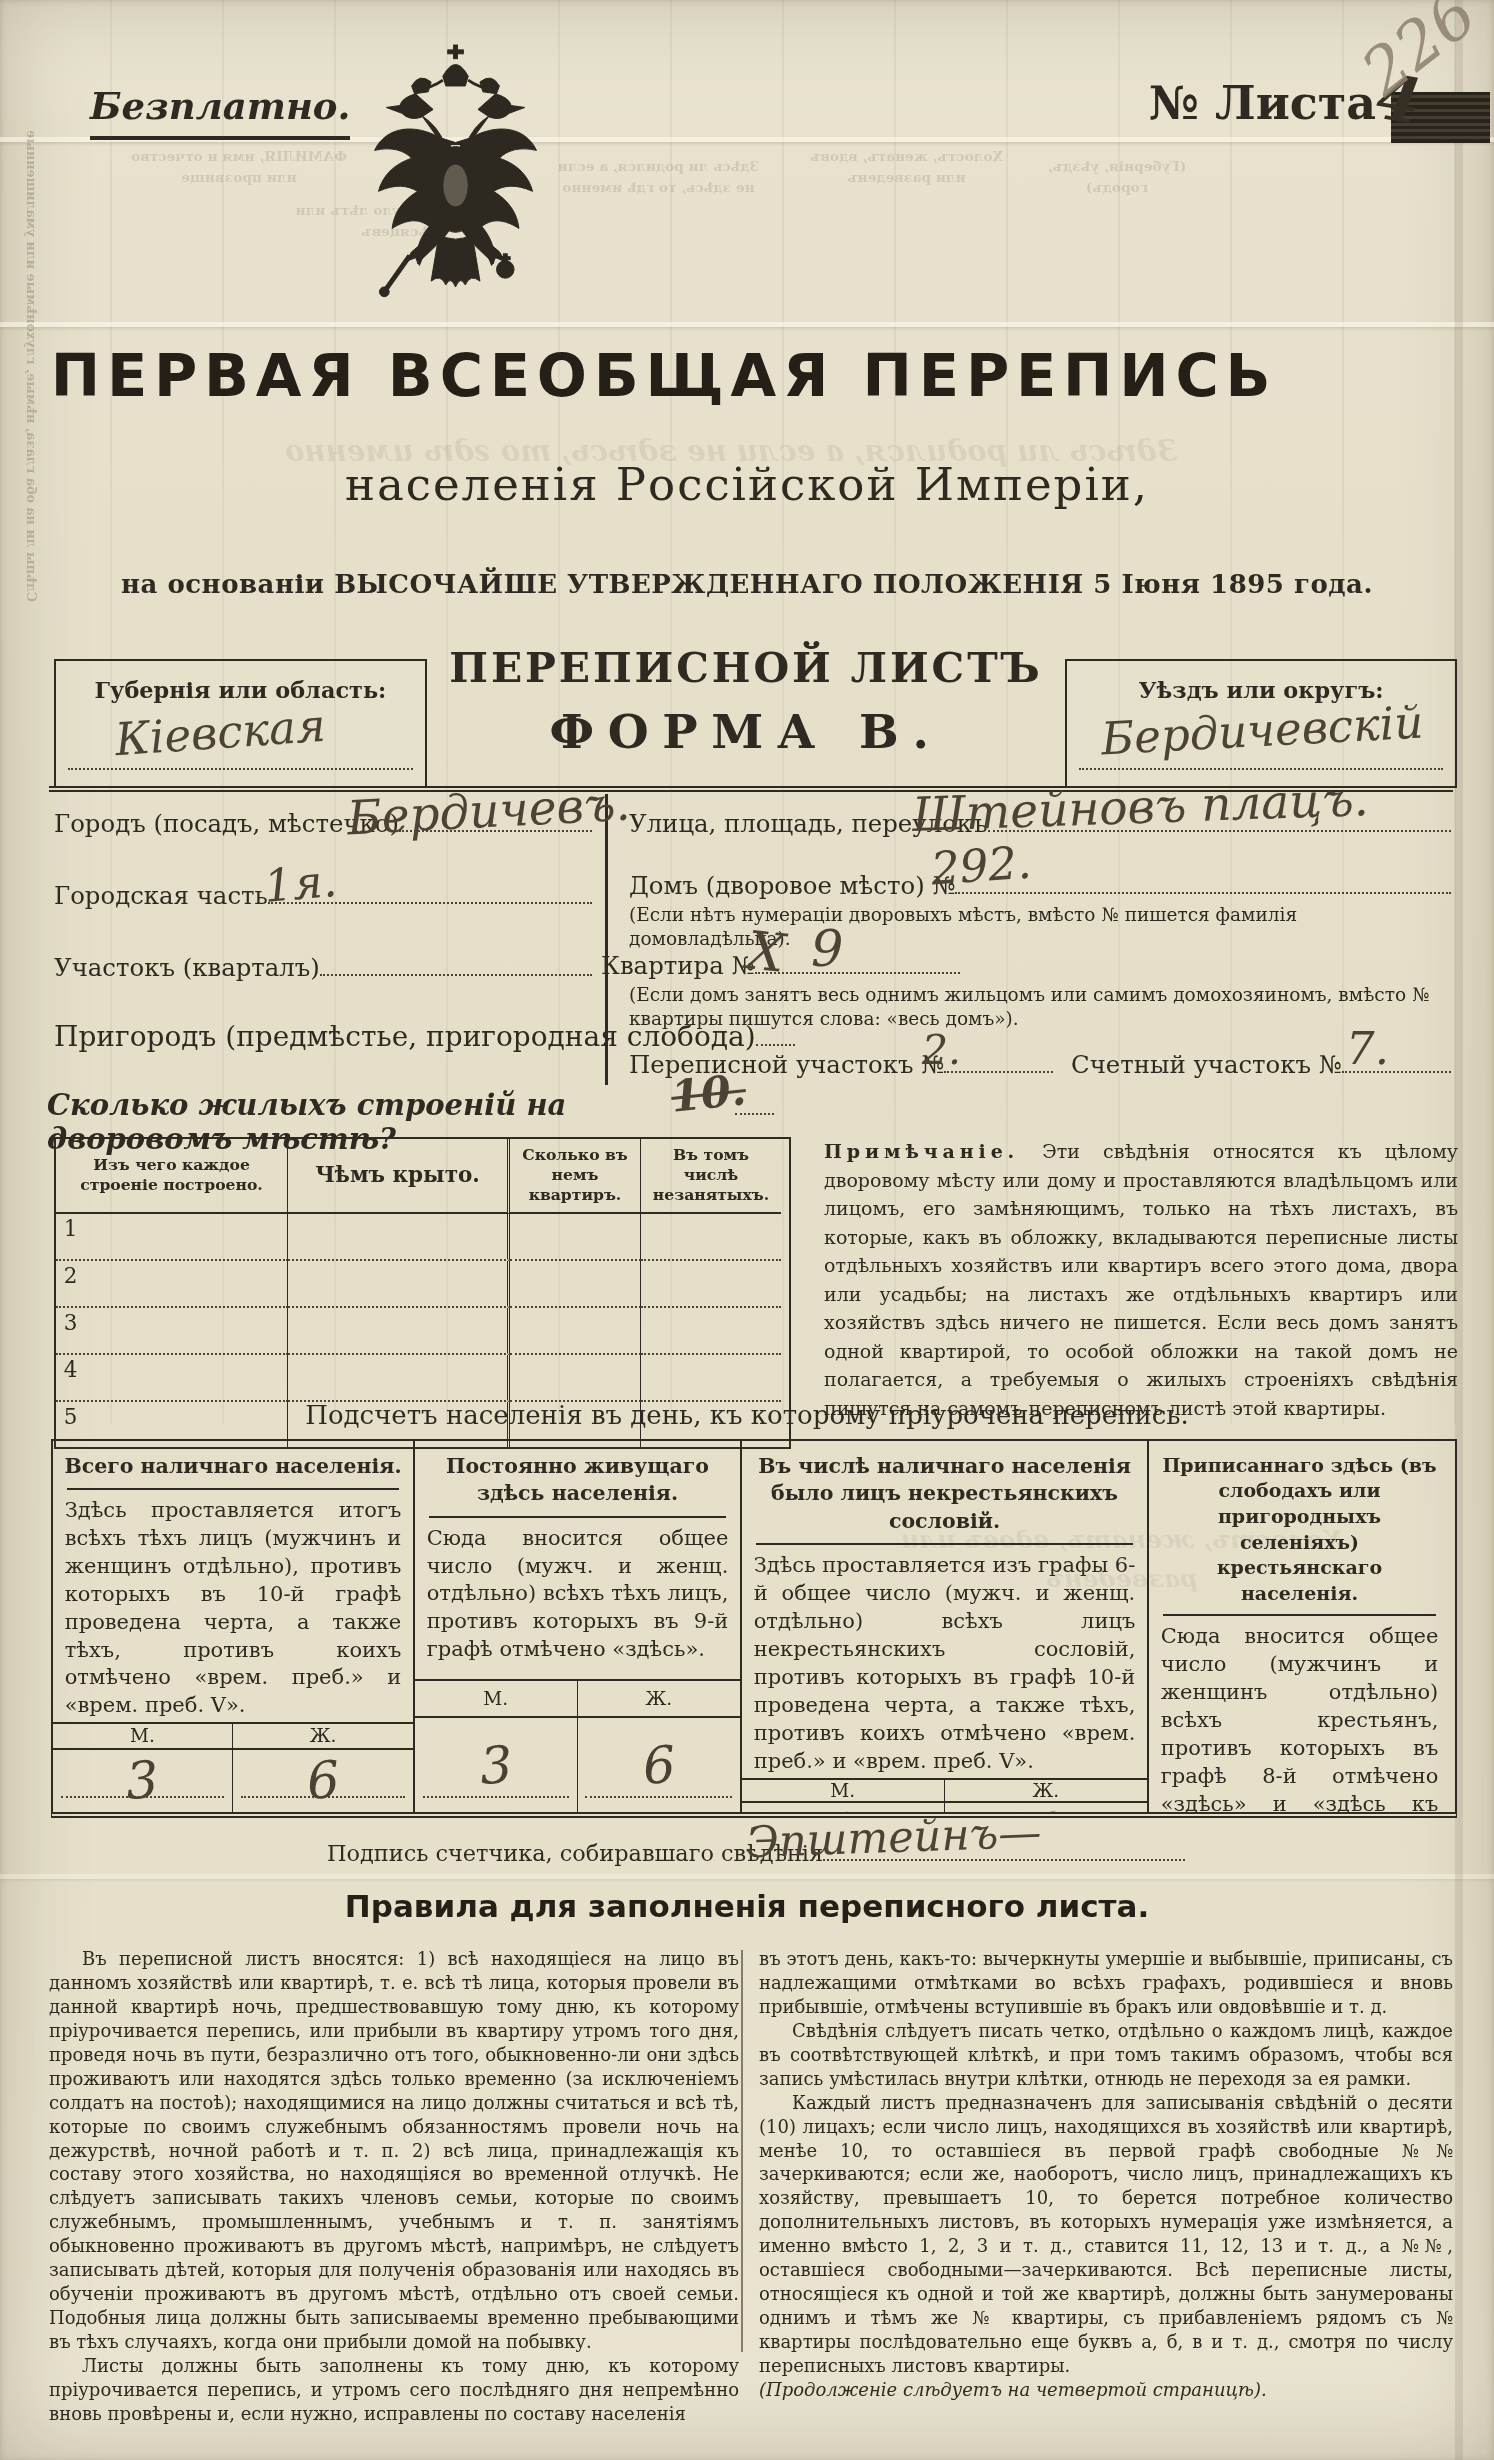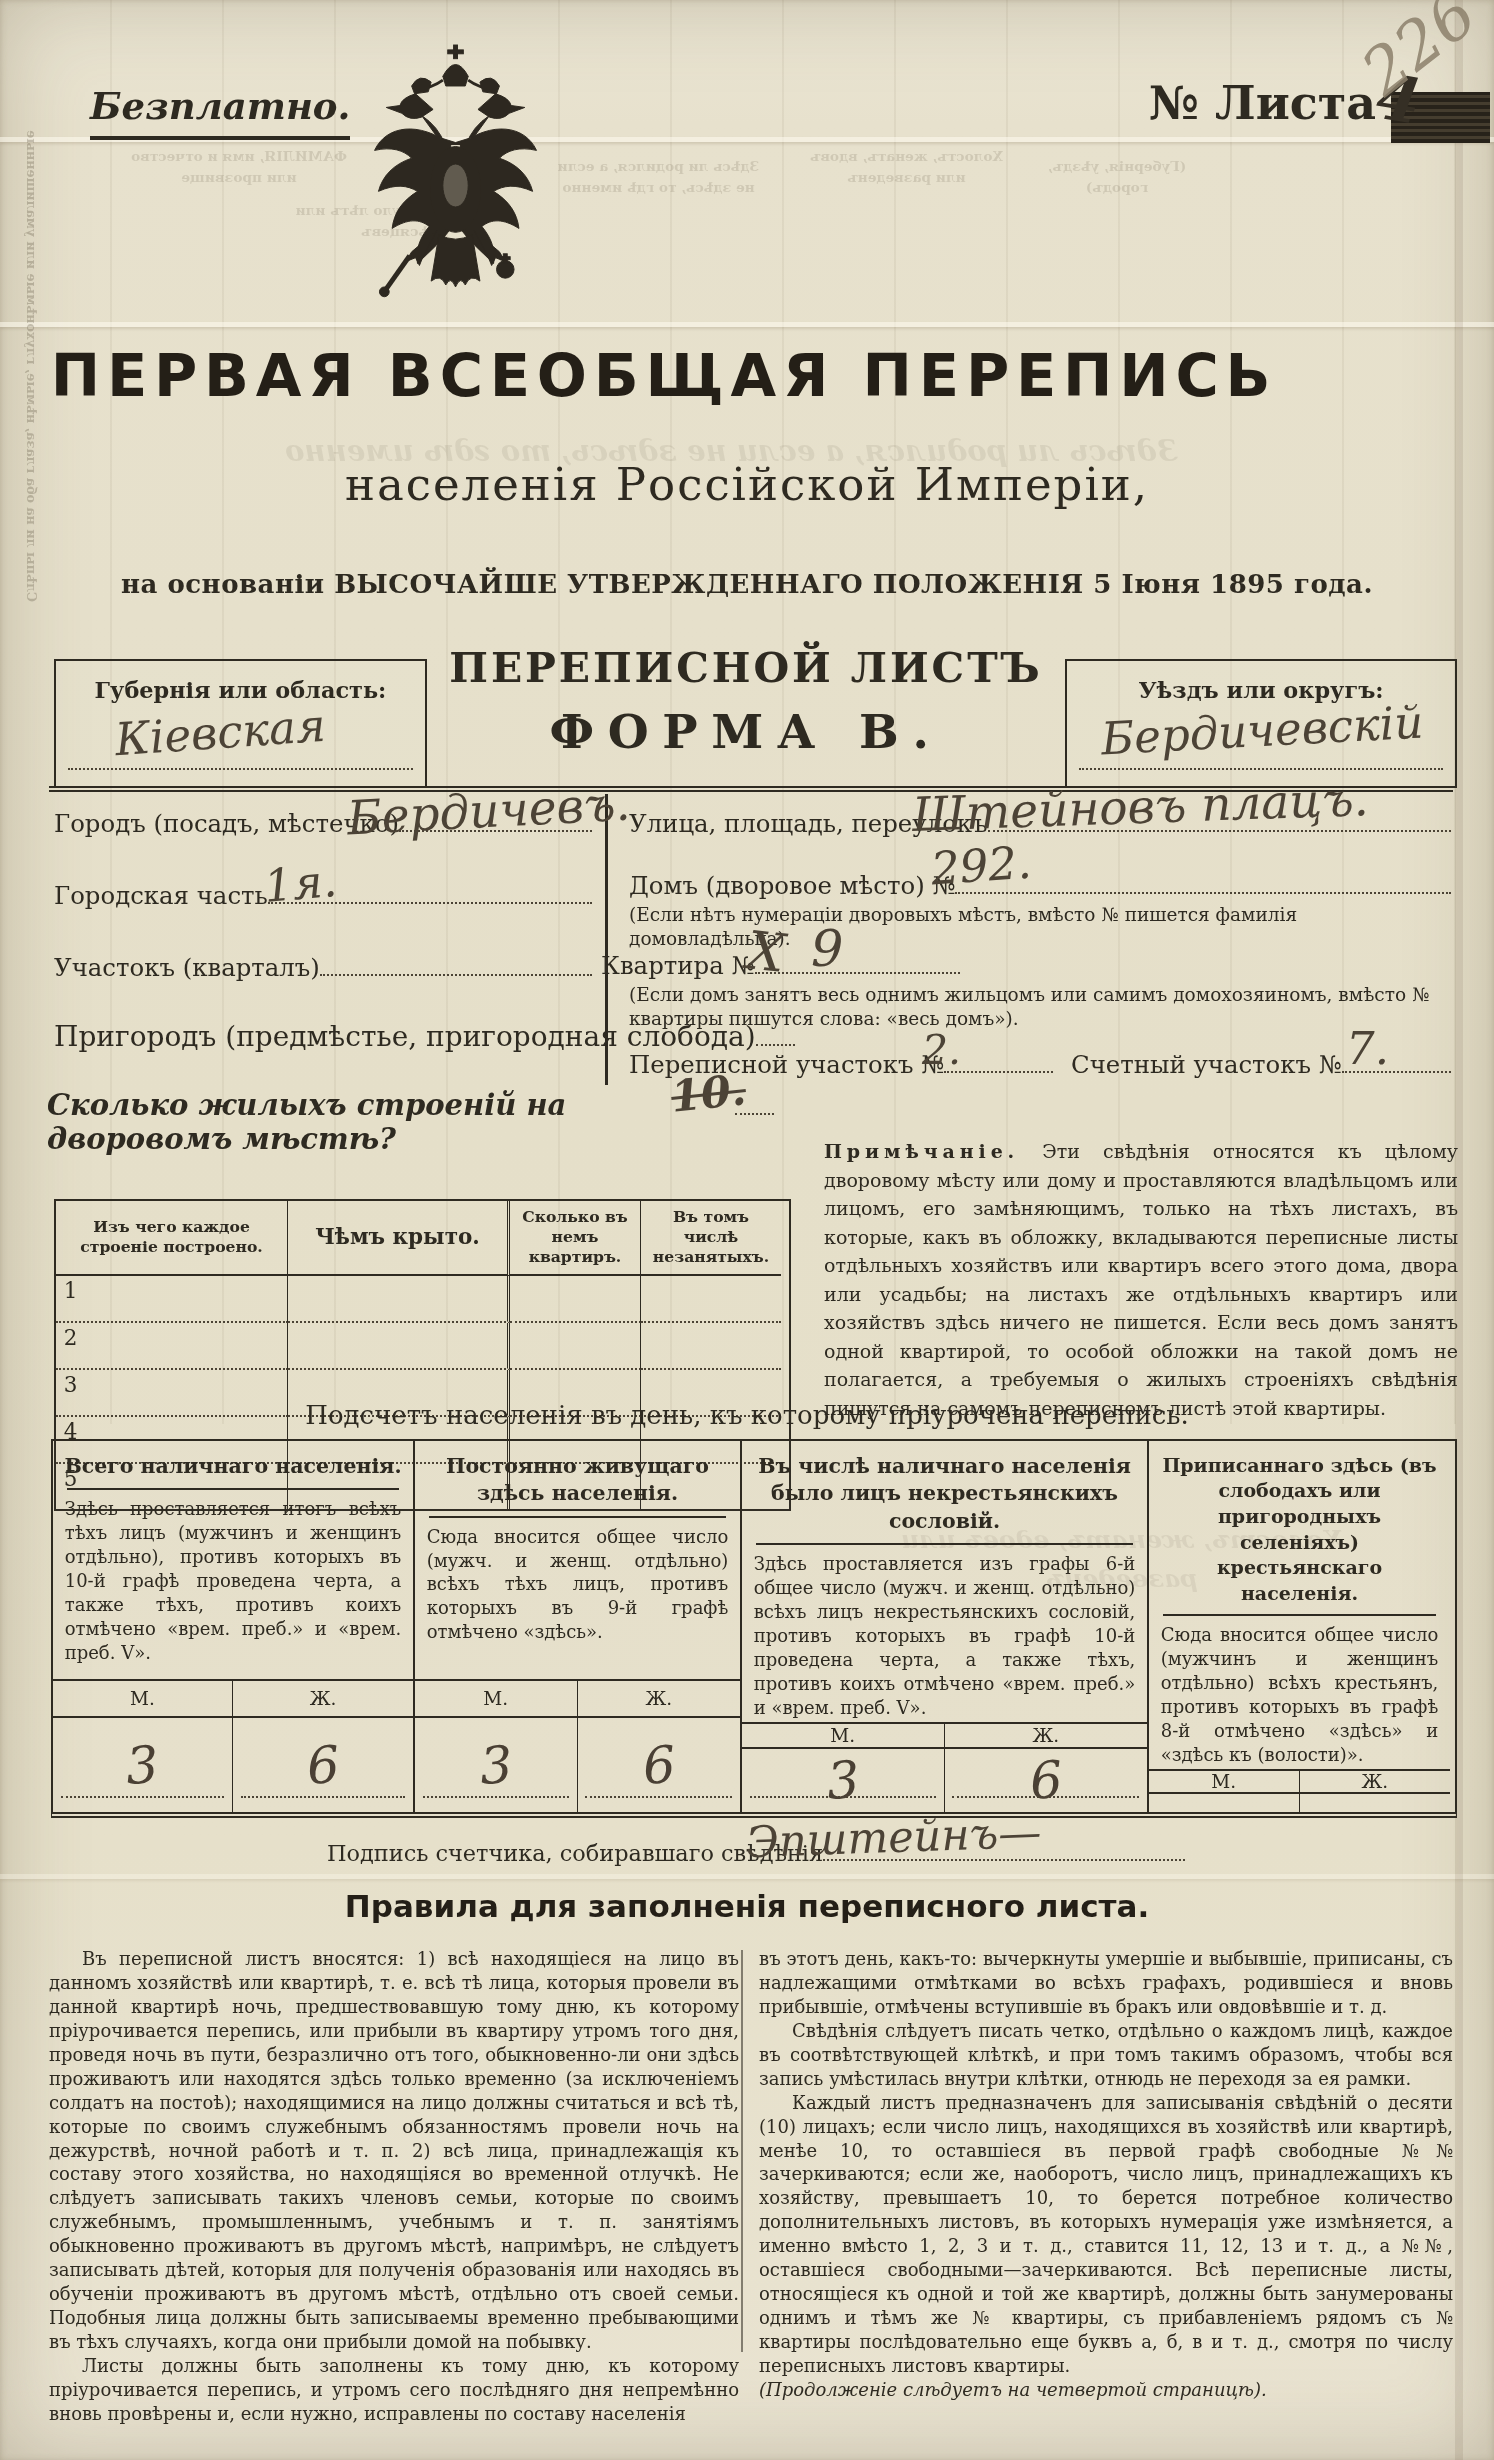--- a/index.html
+++ b/index.html
@@ -60,21 +60,21 @@
   .fill.short{flex:0 0 205px;}
   .blank{flex:1;}
   .note-sm{position:absolute; font-size:18.5px; line-height:1.3; white-space:normal;}
   .vdiv{left:605px; top:794px; width:2.9px; height:291px; background:#2e2a21;}
 
   .bq{left:47px; top:1084px; width:727px; display:flex; align-items:baseline;
     font-size:29px; font-weight:bold; font-style:italic;}
   .strike{text-decoration:line-through; text-decoration-thickness:2.9px;}
 
   
-  .btable{left:54px; top:1199px; width:733px; border:2px solid #2e2a21;
+  .btable{left:54px; top:1137px; width:733px; border:2px solid #2e2a21;
     display:grid; grid-template-columns:232px 222px 131px 140px;}
   .btable .h{border-bottom:2px solid #2e2a21; text-align:center; font-weight:bold;
     font-size:15.6px; line-height:1.3; padding:5.9px 3.9px; display:flex; align-items:center; justify-content:center;}
   .btable .h.big{font-size:21.5px;}
   .btable .c{height:43px; border-bottom:2px dotted #4b4335; font-size:21.5px; padding:2px 0 0 7.8px;}
   .btable .cr{border-right:1px solid #2e2a21;}
   .btable .cdd{border-right:3.9px double #2e2a21;}
   .btable .lastrow{border-bottom:none;}
 
   .note-blk{left:824px; top:1137px; width:634px; font-size:19px; line-height:1.5; text-align:justify;}
@@ -82,21 +82,21 @@
 
   .count-title{left:0; top:1400px; width:1494px; text-align:center; font-size:26px; font-weight:normal;}
 
   .ctable{left:51px; top:1439px; width:1402px; height:371px; border:2.9px solid #2e2a21;
     border-bottom:6.8px double #2e2a21; display:grid; grid-template-columns:362px 327px 407px 301px;
     background:rgba(255,255,255,.02);}
   .group{display:flex; flex-direction:column; overflow:hidden;}
   .group.gr{border-right:2px solid #2e2a21;}
   .g-title{padding:11.7px 7.8px 3.9px; text-align:center; font-weight:bold; font-size:20.5px; line-height:1.35;}
   .g-sep{border-top:2px solid #2e2a21; margin:3.9px 13.7px 0;}
-  .g-desc{padding:6.8px 11.7px 2px; font-size:18px; line-height:1.33; text-align:justify; flex:1;border-radius:8px;}
+  .g-desc{padding:6.8px 11.7px 2px; font-size:21px; line-height:1.33; text-align:justify; flex:1;border-radius:8px;}
   .mzrow{display:grid; grid-template-columns:1fr 1fr; border-top:2px solid #2e2a21;
     border-bottom:2px solid #2e2a21; height:35px; align-items:center; text-align:center; font-size:18.5px;}
   .mzrow .m{border-right:1px solid #2e2a21; height:100%; display:flex;align-items:center;justify-content:center;}
   .mzrow .f{height:100%; display:flex;align-items:center;justify-content:center;}
   .vals{position:relative; height:94px; display:grid; grid-template-columns:1fr 1fr;}
   .vals .m{border-right:1px solid #2e2a21;}
   .vals .cell{position:relative; display:flex; align-items:center; justify-content:center;}
   .vals .hw{font-size:51px; transform:rotate(-4deg); color:#4a4034;}
   .vals .dash{font-size:39px;}
   .vals .dot{position:absolute; left:7.8px; right:7.8px; bottom:13.7px; border-bottom:2px dotted #4b4335;}

